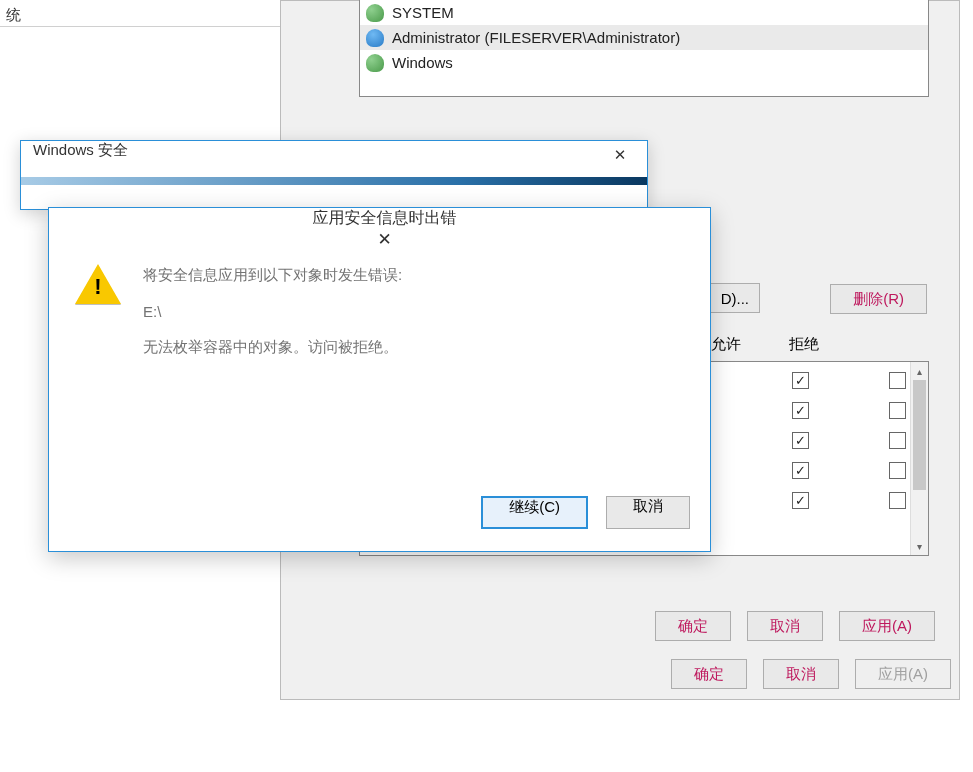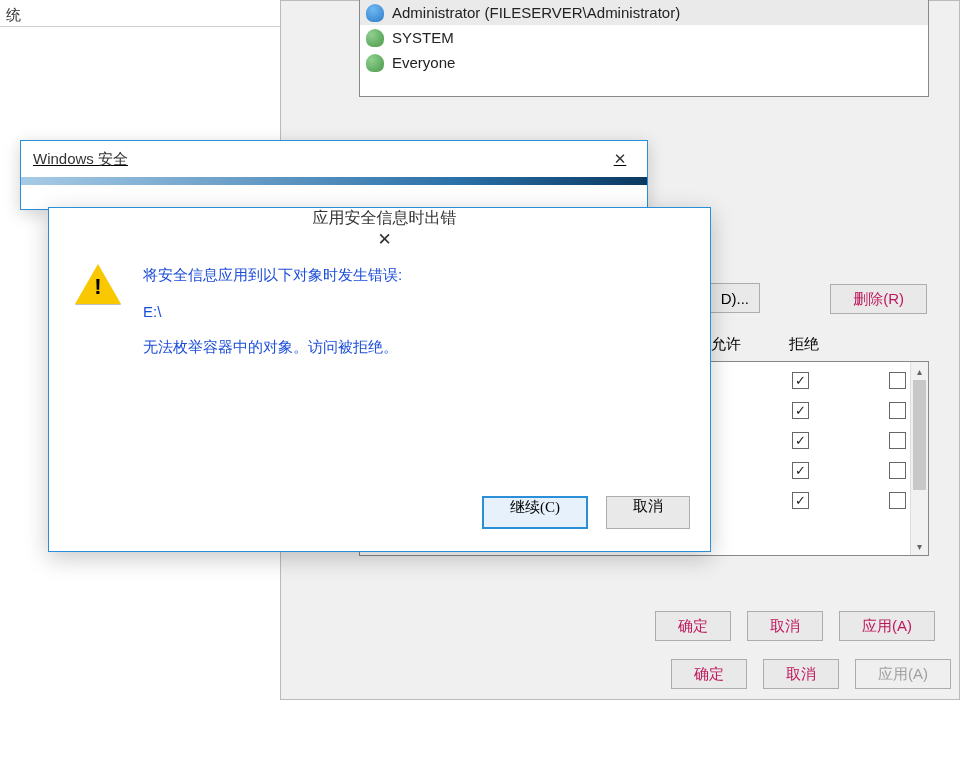--- a/index.html
+++ b/index.html
@@ -52,21 +52,21 @@
     .btn-bar2 { position: absolute; right: 24px; bottom: 58px; display: flex; gap: 16px; }
     .btn-bar3 { position: absolute; right: 8px; bottom: 10px; display: flex; gap: 16px; }
     .btn.disabled { color: #a0a0a0; background: #efefef; }
 
     
     .sec-dialog {
       position: absolute; left: 20px; top: 140px; width: 628px; height: 70px;
       border: 1px solid #2a8fd8; background: #fff;
       box-shadow: 0 4px 16px rgba(0,0,0,.18);
     }
-    .sec-title { display: flex; align-items: center; justify-content: space-between; height: 36px; padding: 0 6px 0 12px; text-decoration: underline; }
+    .sec-title { display: flex; align-items: flex-start; justify-content: space-between; height: 36px; padding: 0 6px 0 12px; }
     .sec-title-text { font-size: 15px; color: #333; }
     .sec-close { width: 42px; height: 28px; display: flex; align-items: center; justify-content: center; font-size: 15px; color: #333; }
     .sec-grad { height: 8px; background: linear-gradient(90deg, #a7cbe6 0%, #2a70a8 70%, #0a3860 100%); }
 
     
     .err-dialog {
       position: absolute; left: 48px; top: 207px; width: 663px; height: 345px;
       border: 1px solid #2a8fd8; background: #fff;
       box-shadow: 0 6px 22px rgba(0,0,0,.22);
     }
@@ -74,48 +74,48 @@
     .err-title-text { font-size: 16px; color: #333; }
     .err-close { width: 44px; height: 30px; display: flex; align-items: center; justify-content: center; font-size: 17px; color: #333; }
 
     .err-body { padding: 14px 22px 0 26px; display: flex; gap: 22px; }
     .warn-icon { position: relative; width: 46px; height: 42px; margin-top: 2px; flex-shrink: 0; }
     .warn-tri {
       width: 0; height: 0; border-left: 23px solid transparent; border-right: 23px solid transparent; border-bottom: 40px solid #f9c800;
       filter: drop-shadow(0 1px 0 rgba(0,0,0,.25));
     }
     .warn-bang { position: absolute; top: 10px; left: 0; right: 0; text-align: center; font-size: 22px; font-weight: bold; color: #000; }
-    .err-text { font-size: 15px; color: #1d4ed8; display: flex; flex-direction: column; gap: 18px; padding-top: 4px; }
+    .err-text { font-size: 15px; color: #737373; display: flex; flex-direction: column; gap: 18px; padding-top: 4px; }
 
     .err-btns { position: absolute; right: 20px; bottom: 22px; display: flex; gap: 18px; }
-    .err-btns .btn { height: 33px; padding: 0 26px; font-size: 15px; background: #e9e9e9; border: 1px solid #adadad; font-family: Liberation Serif, serif; }
+    .err-btns .btn { height: 33px; padding: 0 26px; font-size: 15px; background: #e9e9e9; border: 1px solid #adadad; }
     .err-btns .btn.default { border: 2px solid #2a8fd8; background: #e7f1fb; }
 
     .partial-btn-d { position: absolute; left: 705px; top: 283px; height: 30px; width: 55px; background: #e9e9e9; border: 1px solid #adadad; border-left: none; display: flex; align-items: center; justify-content: flex-end; padding-right: 10px; font-size: 15px; }
   </style>
 </head>
 <body>
 
 <div class="bg-text">统</div>
 <div class="bg-line"></div>
 
 <div class="perm-dialog">
 
   <div class="perm-list">
+    <div class="perm-list-row">
+      <span class="ico-group"></span>
+      <span>SYSTEM</span>
+    </div>
     <div class="perm-list-row selected">
       <span class="ico-user"></span>
       <span>Administrator (FILESERVER\Administrator)</span>
     </div>
     <div class="perm-list-row">
       <span class="ico-group"></span>
-      <span>SYSTEM</span>
-    </div>
-    <div class="perm-list-row">
-      <span class="ico-group"></span>
-      <span>Everyone</span>
+      <span>Windows</span>
     </div>
   </div>
 
   <div class="col-hdrs">
     <span>允许</span>
     <span>拒绝</span>
   </div>
 
   <div class="perm-grid">
     <div class="perm-grid-inner">

